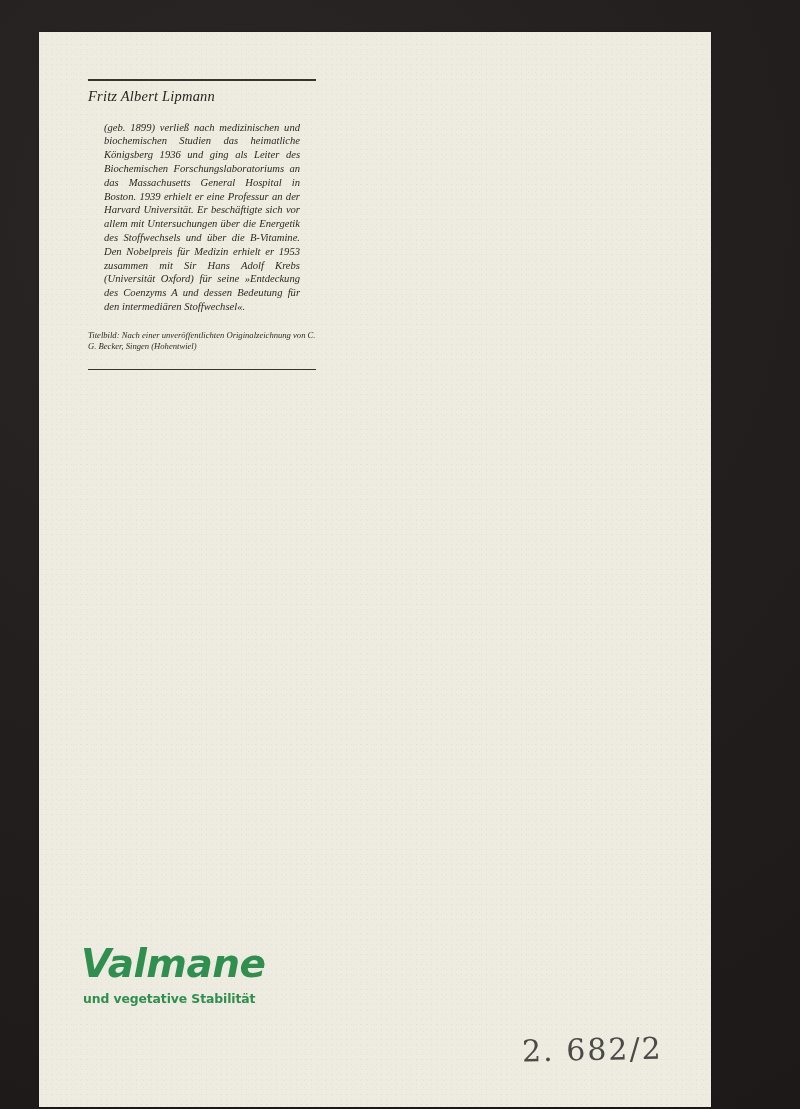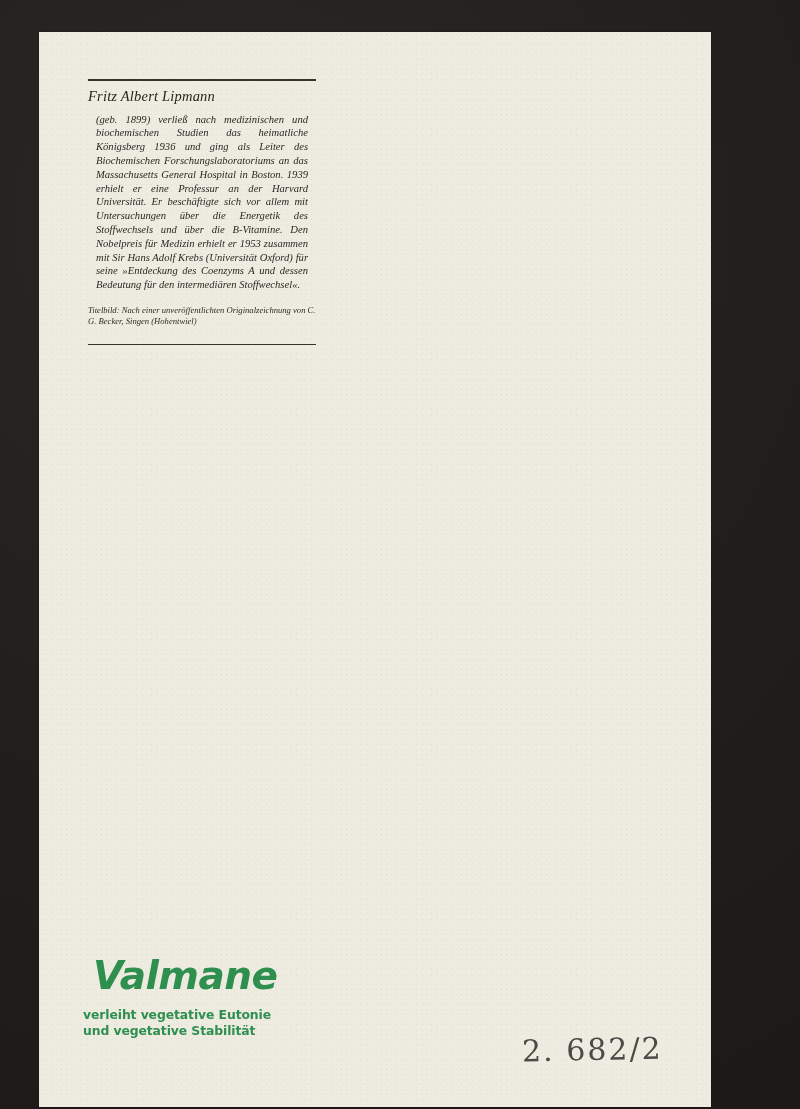--- a/index.html
+++ b/index.html
@@ -67,21 +67,21 @@
     margin: 8px 0 7px 0;
     line-height: 1.1;
   }
   .bio-body {
     font-family: "Liberation Serif", serif;
     font-style: italic;
     font-size: 10.6px;
     line-height: 1.305;
     color: #2a2823;
     text-align: justify;
-    margin: 8px;
+    margin: 16px;
     -webkit-hyphens: none;
     hyphens: none;
   }
   .bio-credit {
     font-family: "Liberation Serif", serif;
     font-style: italic;
     font-size: 8.6px;
     line-height: 1.32;
     color: #2d2b26;
     margin: 13px 0 16px 0;
@@ -95,21 +95,21 @@
     width: 300px;
   }
   .brand {
     font-family: "DejaVu Sans", sans-serif;
     font-weight: 700;
     font-style: italic;
     font-size: 39px;
     letter-spacing: -0.5px;
     color: #2f8f4e;
     line-height: 1;
-    margin: 12px;
+    margin: 0;
   }
   .tagline {
     font-family: "DejaVu Sans", sans-serif;
     font-weight: 700;
     font-size: 12.4px;
     color: #2f8f4e;
     line-height: 1.28;
     margin: 8px 0 0 2px;
     letter-spacing: -0.1px;
   }
@@ -138,19 +138,18 @@
     <div class="rule"></div>
     <h1 class="bio-name">Fritz Albert Lipmann</h1>
     <p class="bio-body">(geb. 1899) verließ nach medizinischen und biochemischen Studien das heimatliche Königsberg 1936 und ging als Leiter des Biochemischen Forschungslaboratoriums an das Massachusetts General Hospital in Boston. 1939 erhielt er eine Professur an der Harvard Universität. Er beschäftigte sich vor allem mit Untersuchungen über die Energetik des Stoffwechsels und über die B-Vitamine. Den Nobelpreis für Medizin erhielt er 1953 zusammen mit Sir Hans Adolf Krebs (Universität Oxford) für seine »Entdeckung des Coenzyms A und dessen Bedeutung für den intermediären Stoffwechsel«.</p>
     <p class="bio-credit">Titelbild: Nach einer unveröffentlichten Originalzeichnung von C. G. Becker, Singen (Hohentwiel)</p>
     <div class="rule bottom"></div>
   </div>
 
   <div class="logo-area">
     <div class="brand">Valmane</div>
     <div class="tagline">
-      <div>verleiht vegetative Eutonie</div>
       <div>und vegetative Stabilität</div>
     </div>
   </div>
 
   <div class="archive-no">2. 682/2</div>
 </div>
 
 </body></html>

